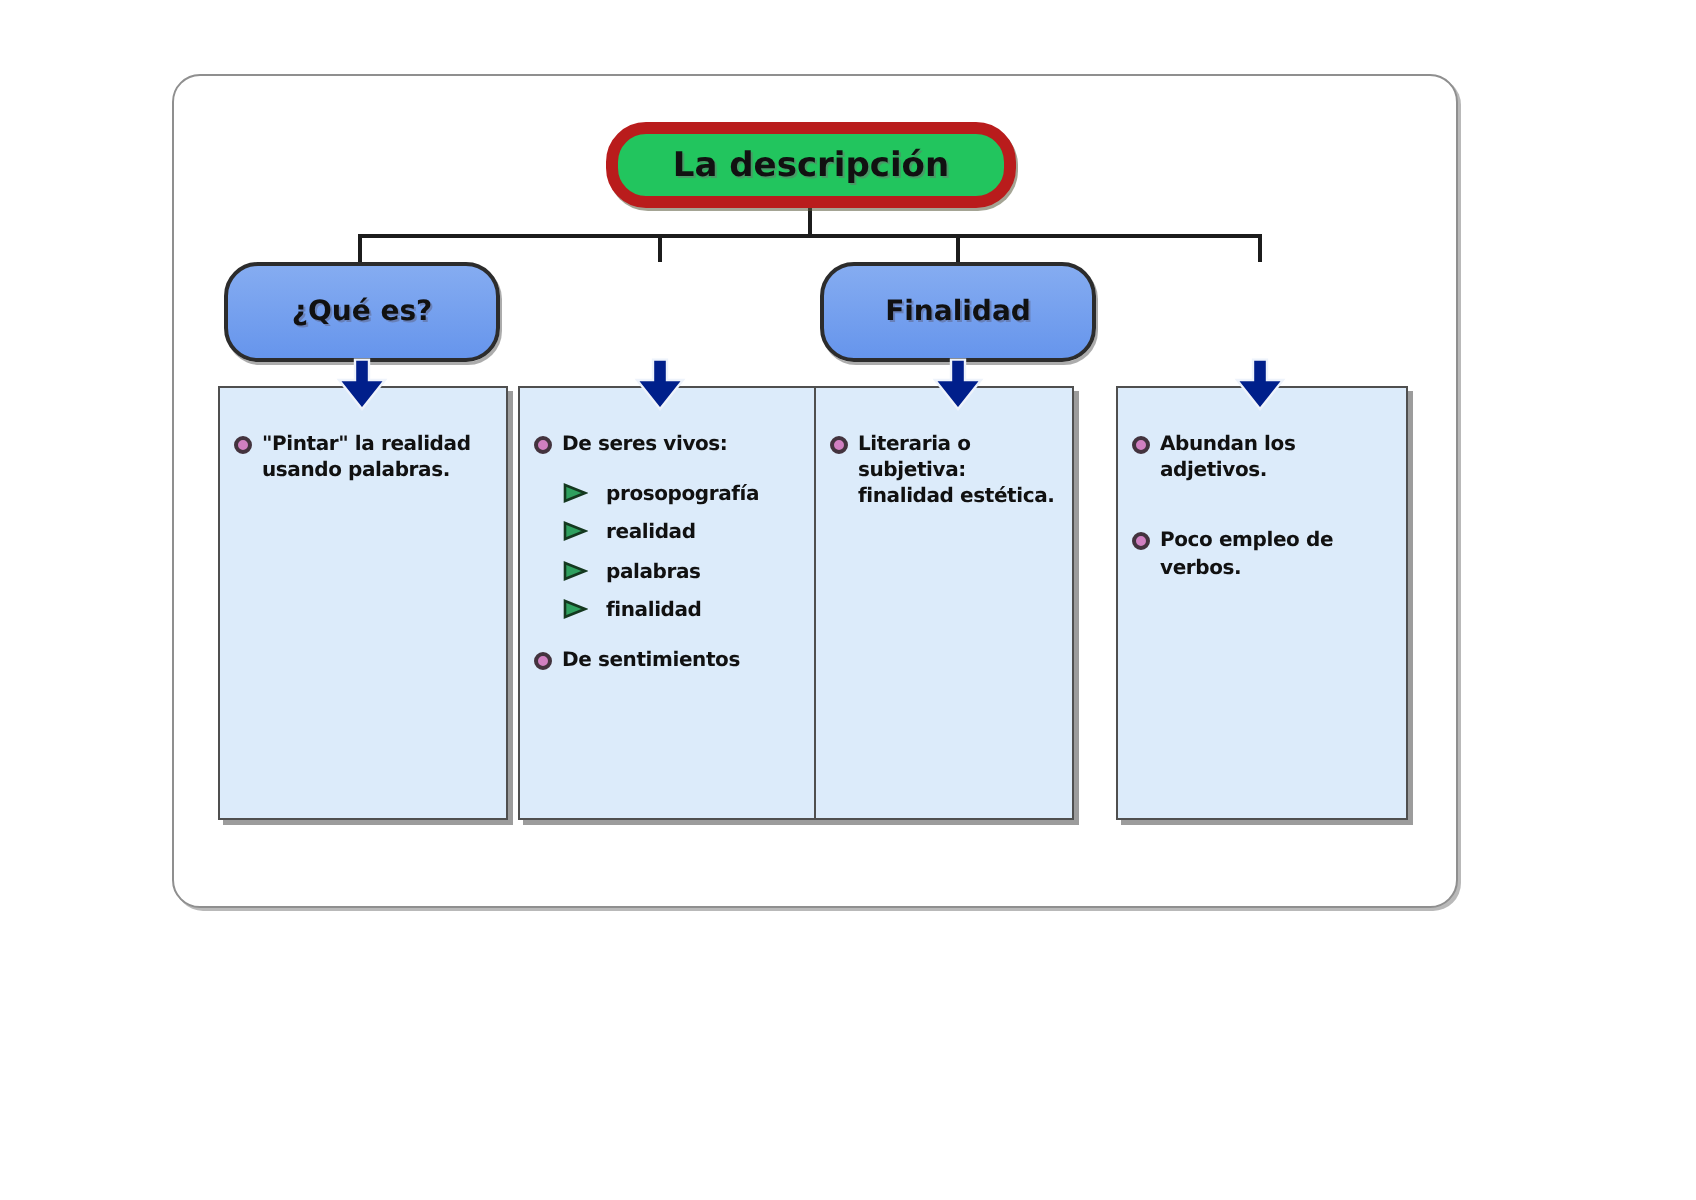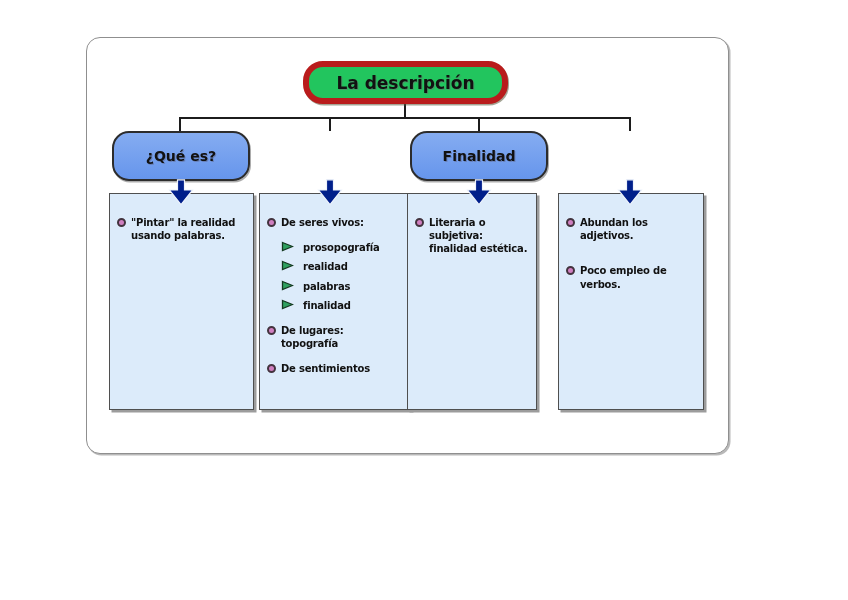--- a/index.html
+++ b/index.html
@@ -127,25 +127,20 @@
       </div>
       <div class="flagrow">
         <svg class="flagicon" width="13" height="11" viewBox="0 0 13 11">
             <polygon points="1.5,1.5 11.5,5.5 1.5,9.5"></polygon>
           </svg>
         <span class="txt">finalidad</span>
       </div>
     </div>
     <div class="item tight">
       <span class="dot"></span>
-      <span class="txt">De lugares:
-topografía</span>
-    </div>
-    <div class="item tight">
-      <span class="dot"></span>
       <span class="txt">De sentimientos</span>
     </div>
   </div>
 
   <div class="panel" style="left:407px;width:130px">
     <div class="item">
       <span class="dot"></span>
       <span class="txt">Literaria o subjetiva:
 finalidad estética.</span>
     </div>

